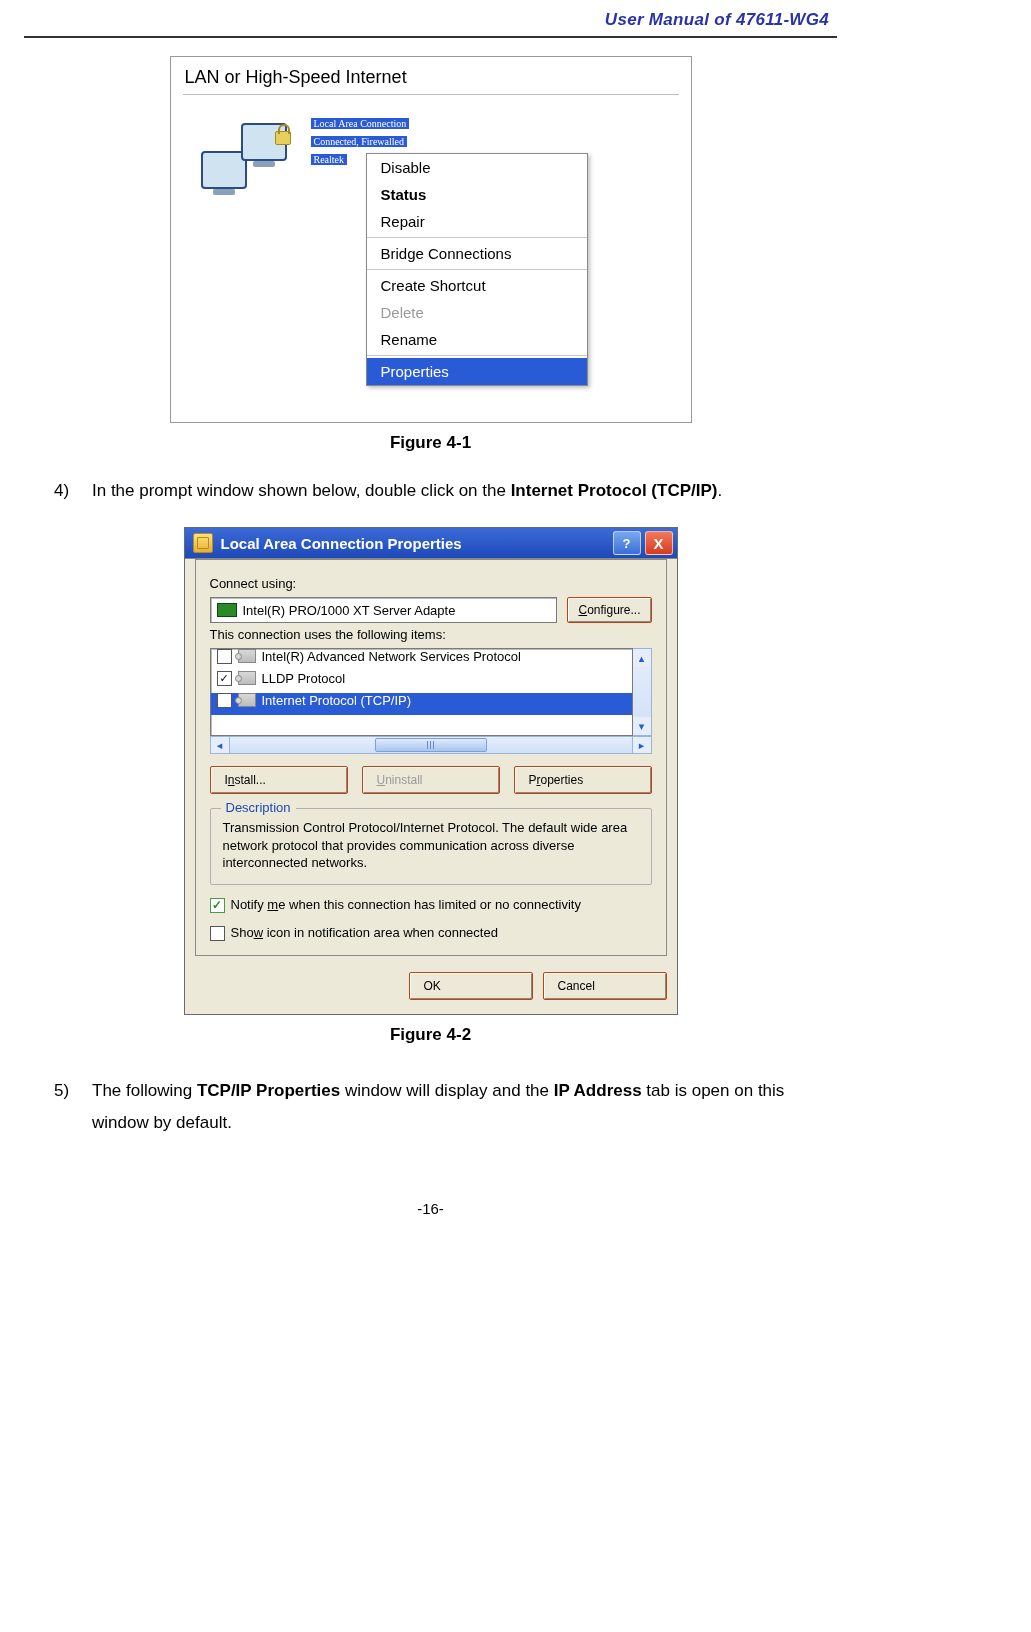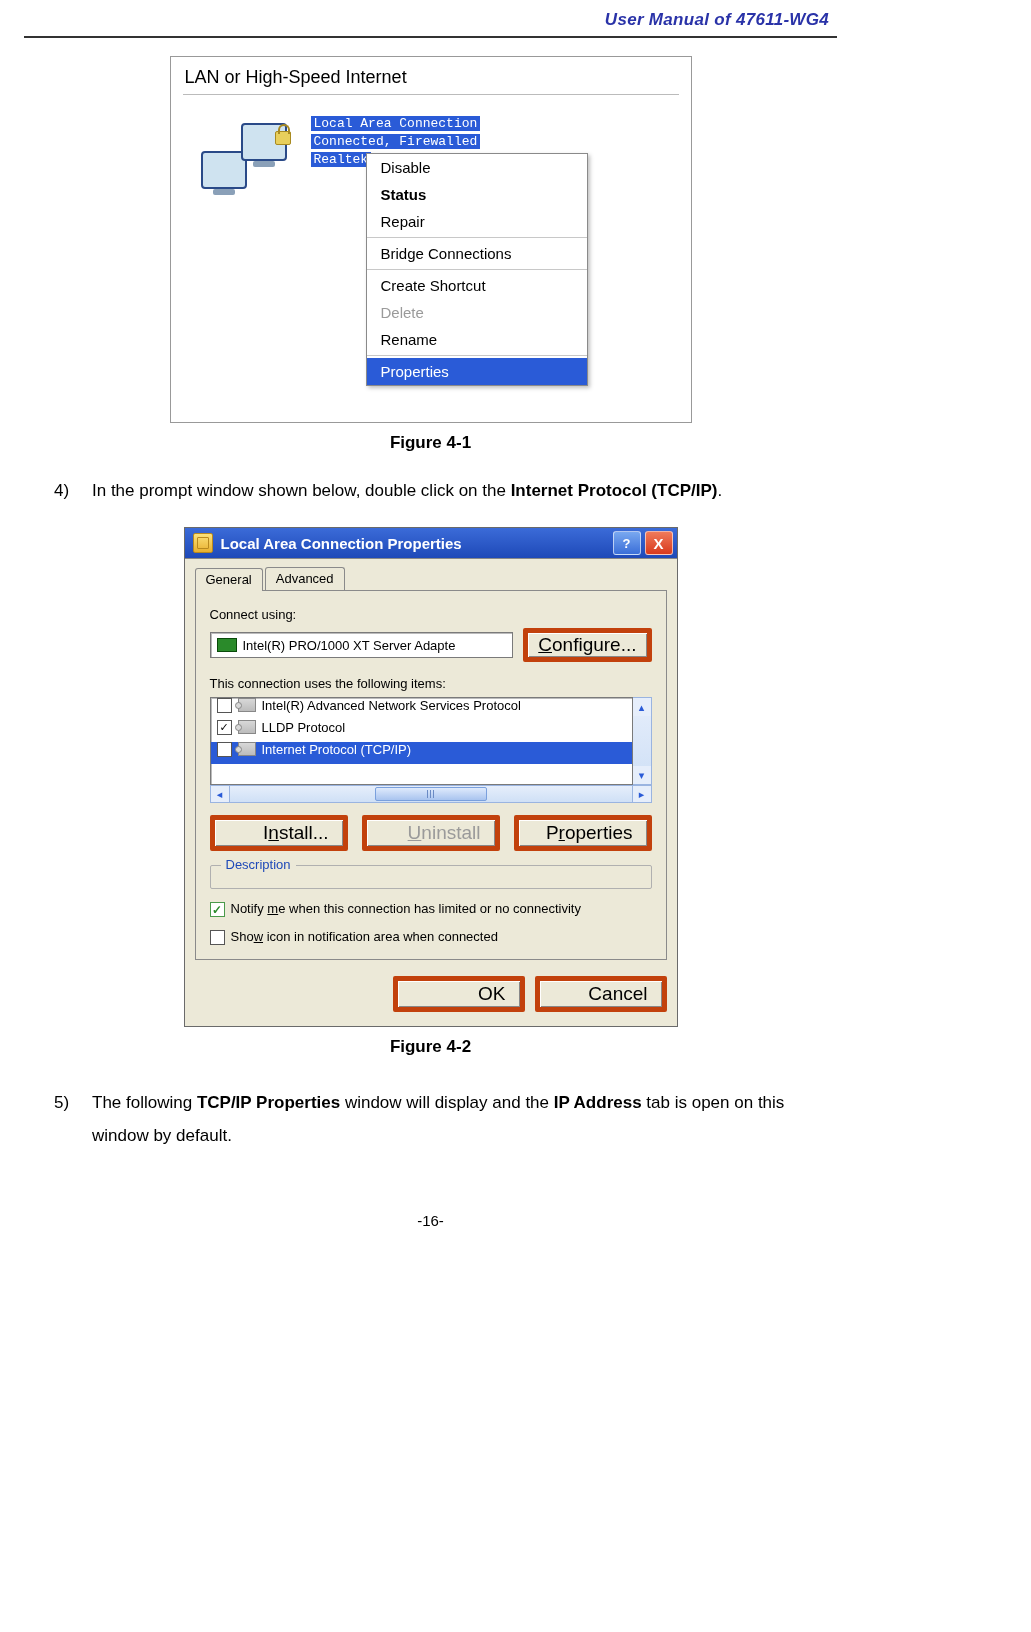--- a/index.html
+++ b/index.html
@@ -16,21 +16,21 @@
   .fig1{display:inline-block;border:1px solid #999;background:#fff;width:520px;height:365px;position:relative;text-align:left;vertical-align:top}
   .lanhdr{font-family:Tahoma,Arial,sans-serif;font-weight:normal;font-size:18px;padding:10px 0 6px 14px}
   .lanrule{border:0;border-top:1px solid #bbb;margin:0 12px 10px 12px}
   .net-icon{position:absolute;left:30px;top:66px;width:90px;height:80px}
   .comp{position:absolute;width:42px;height:34px;background:#cfe3f0;border:2px solid #2a4a88;border-radius:4px}
   .comp.a{left:0;top:28px}
   .comp.b{left:40px;top:0}
   .comp::after{content:"";position:absolute;left:10px;bottom:-8px;width:22px;height:6px;background:#8aa0b8;border-radius:2px}
   .lock{position:absolute;left:74px;top:8px;width:14px;height:12px;background:#e8cf5c;border:1px solid #a88a20;border-radius:2px}
   .lock::before{content:"";position:absolute;left:2px;top:-8px;width:8px;height:8px;border:2px solid #a88a20;border-bottom:none;border-radius:6px 6px 0 0}
-  .conn-lbl{position:absolute;left:140px;top:58px;font-family:Liberation Mono, monospace;font-size:13px;line-height:18px}
+  .conn-lbl{position:absolute;left:140px;top:58px;font-family:Liberation Serif, serif;font-size:10px;line-height:18px}
   .sel-blue{background:#2a5bd7;color:#fff;padding:0 3px}
   .ctxmenu{position:absolute;left:195px;top:96px;width:220px;background:#fff;border:1px solid #8a8a8a;box-shadow:2px 2px 4px rgba(0,0,0,.25);font-family:Tahoma,Arial,sans-serif;font-size:15px}
   .ctxmenu .mi{padding:5px 14px;cursor:default}
   .ctxmenu .mi.bold{font-weight:bold}
   .ctxmenu .mi.disabled{color:#9a9a9a}
   .ctxmenu .mi.hl{background:#2a5bd7;color:#fff}
   .ctxmenu hr{border:0;border-top:1px solid #c8c8c8;margin:2px 0}
   
   .fig2{display:inline-block;width:492px;text-align:left;font-family:Tahoma,Arial,sans-serif;font-size:13px;border:1px solid #6a6a6a}
   .titlebar{height:30px;background:linear-gradient(to bottom,#3b6bd8,#1e49b8);display:flex;align-items:center;color:#fff;font-weight:bold}
@@ -42,21 +42,21 @@
   .tb-close{background:linear-gradient(#f07a5a,#d83a1e);color:#fff;font-size:15px}
   .dlgbody{background:#ece9d8;padding:0 10px 14px 10px;border-top:1px solid #888}
   .tabsrow{display:flex;padding-top:8px}
   .tab{background:#ece9d8;border:1px solid #8a8a8a;border-bottom:none;padding:3px 10px 4px 10px;margin-right:2px;border-radius:3px 3px 0 0;font-size:13px;cursor:default}
   .tab.active{background:#ece9d8;position:relative;top:1px;font-weight:normal}
   .tabpanel{border:1px solid #8a8a8a;background:#ece9d8;padding:12px 14px 14px 14px}
   .lbl{margin:4px 0 6px 0}
   .row-connect{display:flex;align-items:center;gap:10px}
   .sunken{background:#fff;border:1px solid #7a7a7a;box-shadow:inset 1px 1px 0 #bbb;height:24px;display:flex;align-items:center;padding:0 6px;font-size:13px;flex:1}
   .nic-ico{width:18px;height:12px;background:#2a8a2a;margin-right:6px;border:1px solid #0a4a0a}
-  .btn{background:#ece9d8;border:5px solid #c2410c;border-radius:2px;height:26px;padding:0 14px;box-shadow:1px 1px 0 #fff inset, -1px -1px 0 #888 inset;cursor:default;font-size:19px;display:inline-flex;align-items:center;justify-content:flex-end}
+  .btn{background:#ece9d8;border:1px solid #c2410c;border-radius:2px;height:26px;padding:0 14px;box-shadow:1px 1px 0 #fff inset, -1px -1px 0 #888 inset;cursor:default;font-size:12px;display:inline-flex;align-items:center;justify-content:flex-start}
   .btn.small{height:24px;padding:0 10px}
   .btn.disabled{color:#9a9a9a}
   .items-wrap{display:flex;margin-top:6px}
   .items-list{flex:1;background:#fff;border:1px solid #7a7a7a;box-shadow:inset 1px 1px 0 #bbb;height:86px;overflow:hidden}
   .li-row{display:flex;height:22px;padding:0 6px;font-size:13px}
   .li-row.sel{background:#2a5bd7;color:#fff}
   .chk{width:13px;height:13px;border:1px solid #555;background:#fff;margin-right:6px;display:inline-flex;align-items:center;justify-content:center;font-size:11px;line-height:1}
   .proto-ico{width:16px;height:12px;background:linear-gradient(#d8d8d8,#bcbcbc);border:1px solid #888;margin-right:6px;position:relative}
   .proto-ico::before{content:"";position:absolute;left:-4px;top:3px;width:5px;height:5px;background:#d8d8d8;border:1px solid #888;border-radius:50%}
   .vsb{width:18px;background:linear-gradient(to bottom,#e6eefb,#cfe0f6);border:1px solid #9ab4e0;border-left:none;display:flex;flex-direction:column;justify-content:space-between}
@@ -128,37 +128,33 @@
 
   <div class="center">
     <div class="fig2">
       <div class="titlebar">
         <div class="tb-icon"></div>
         <div class="tb-title">Local Area Connection Properties</div>
         <div class="tb-btn tb-help">?</div>
         <div class="tb-btn tb-close">X</div>
       </div>
       <div class="dlgbody">
-        <div class="tabsrow">
-          <div class="tab active">General</div>
-          <div class="tab">Advanced</div>
-        </div>
         <div class="tabpanel">
           <div class="lbl">Connect using:</div>
           <div class="row-connect">
             <div class="sunken">
               <span class="nic-ico"></span>
               <span>Intel(R) PRO/1000 XT Server Adapte</span>
             </div>
             <div class="btn small">
                 <span><u class="access">C</u>onfigure...</span>
               </div>
           </div>
 
-          <div class="lbl" style="margin-top:14px">This connection uses the following items:</div>
+          <div class="lbl" style="margin-top:4px">This connection uses the following items:</div>
           <div class="items-wrap">
             <div class="items-list">
               <div class="li-row">
                 <span class="chk"></span>
                 <span class="proto-ico"></span>
                 <span>Intel(R) Advanced Network Services Protocol</span>
               </div>
               <div class="li-row">
                 <span class="chk">✓</span>
                 <span class="proto-ico"></span>
@@ -190,20 +186,21 @@
             <div class="btn disabled">
                 <span><u class="access">U</u>ninstall</span>
               </div>
             <div class="btn">
                 <span>P<u class="access">r</u>operties</span>
               </div>
           </div>
 
           <div class="grp">
             <div class="legend">Description</div>
+            <div class="desc">Transmission Control Protocol/Internet Protocol. The default wide area network protocol that provides communication across diverse interconnected networks.</div>
           </div>
 
           <div class="chk-row">
             <span class="chk green"></span>
             <span>Notify <u class="access">m</u>e when this connection has limited or no connectivity</span>
           </div>
           <div class="chk-row">
             <span class="chk"></span>
             <span>Sho<u class="access">w</u> icon in notification area when connected</span>
           </div>

